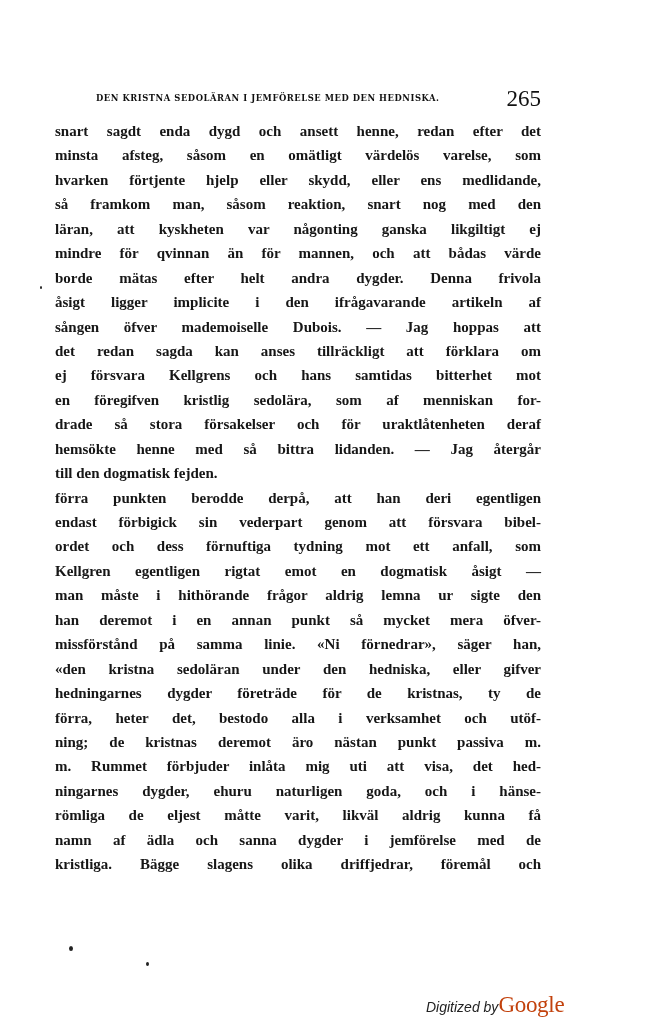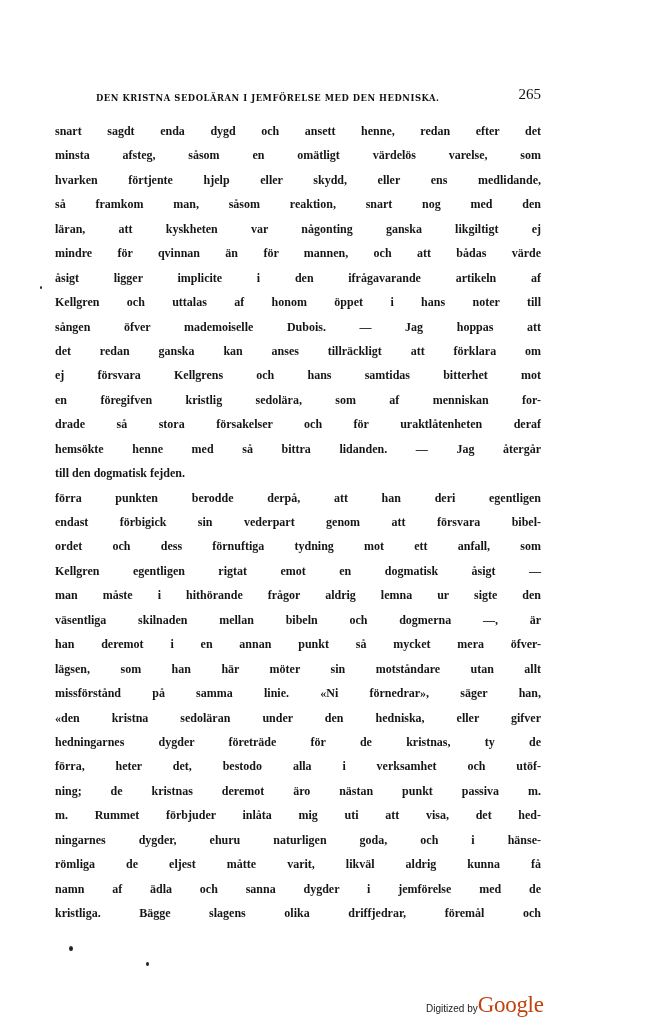--- a/index.html
+++ b/index.html
@@ -36,36 +36,36 @@
     font-size: 8.4px;
     letter-spacing: 0.55px;
     white-space: nowrap;
     color: #111;
   }
   .page-number {
     position: absolute;
     right: 5px;
     top: 0;
     font-family: "Liberation Serif", serif;
-    font-size: 15px;
+    font-size: 23px;
     color: #111;
   }
   .body-text {
     position: absolute;
     left: 55px;
     top: 119px;
     width: 486px;
   }
   .line {
     display: block;
     height: 24.45px;
     line-height: 24.45px;
     font-family: "Liberation Serif", serif;
     font-weight: bold;
-    font-size: 12px;
+    font-size: 15px;
     text-align: justify;
     text-align-last: justify;
     white-space: nowrap;
     overflow: visible;
     color: #161616;
   }
   .line.last {
     text-align-last: left;
   }
   .line.indent {
@@ -78,23 +78,24 @@
     border-radius: 50%;
   }
   .footer {
     position: absolute;
     left: 426px;
     top: 992px;
     white-space: nowrap;
   }
   .digitized {
     font-family: "Liberation Sans", sans-serif;
-    font-size: 10px;
+    font-size: 14px;
     color: #222;
     vertical-align: baseline;
+    font-style: italic;
   }
   .google {
     font-family: "Liberation Serif", serif;
     font-size: 23px;
     color: #c2410c;
     vertical-align: baseline;
     letter-spacing: -0.3px;
   }
 </style>
 </head>
@@ -107,37 +108,35 @@
     <span class="page-number">265</span>
   </div>
 
   <div class="body-text">
     <span class="line">snart sagdt enda dygd och ansett henne, redan efter det</span>
     <span class="line">minsta afsteg, såsom en omätligt värdelös varelse, som</span>
     <span class="line">hvarken förtjente hjelp eller skydd, eller ens medlidande,</span>
     <span class="line">så framkom man, såsom reaktion, snart nog med den</span>
     <span class="line">läran, att kyskheten var någonting ganska likgiltigt ej</span>
     <span class="line">mindre för qvinnan än för mannen, och att bådas värde</span>
+    <span class="line">borde mätas efter helt andra dygder. Denna frivola</span>
     <span class="line">åsigt ligger implicite i den ifrågavarande artikeln af</span>
-    <span class="line">Kellgren och uttalas af honom öppet i hans noter till</span>
     <span class="line">sången öfver mademoiselle Dubois. — Jag hoppas att</span>
-    <span class="line">det redan ganska kan anses tillräckligt att förklara om</span>
+    <span class="line">det redan sagda kan anses tillräckligt att förklara om</span>
     <span class="line">ej försvara Kellgrens och hans samtidas bitterhet mot</span>
     <span class="line">en föregifven kristlig sedolära, som af menniskan for-</span>
     <span class="line">drade så stora försakelser och för uraktlåtenheten deraf</span>
     <span class="line">hemsökte henne med så bittra lidanden. — Jag återgår</span>
     <span class="line last">till den dogmatisk fejden.</span>
     <span class="line">förra punkten berodde derpå, att han deri egentligen</span>
     <span class="line">endast förbigick sin vederpart genom att försvara bibel-</span>
     <span class="line">ordet och dess förnuftiga tydning mot ett anfall, som</span>
     <span class="line">Kellgren egentligen rigtat emot en dogmatisk åsigt —</span>
     <span class="line">man måste i hithörande frågor aldrig lemna ur sigte den</span>
-    <span class="line">väsentliga skilnaden mellan bibeln och dogmerna —, är</span>
     <span class="line">han deremot i en annan punkt så mycket mera öfver-</span>
-    <span class="line">lägsen, som han här möter sin motståndare utan allt</span>
     <span class="line">missförstånd på samma linie. «Ni förnedrar», säger han,</span>
     <span class="line">«den kristna sedoläran under den hedniska, eller gifver</span>
     <span class="line">hedningarnes dygder företräde för de kristnas, ty de</span>
     <span class="line">förra, heter det, bestodo alla i verksamhet och utöf-</span>
     <span class="line">ning; de kristnas deremot äro nästan punkt passiva m.</span>
     <span class="line">m. Rummet förbjuder inlåta mig uti att visa, det hed-</span>
     <span class="line">ningarnes dygder, ehuru naturligen goda, och i hänse-</span>
     <span class="line">römliga de eljest måtte varit, likväl aldrig kunna få</span>
     <span class="line">namn af ädla och sanna dygder i jemförelse med de</span>
     <span class="line">kristliga. Bägge slagens olika driffjedrar, föremål och</span>

